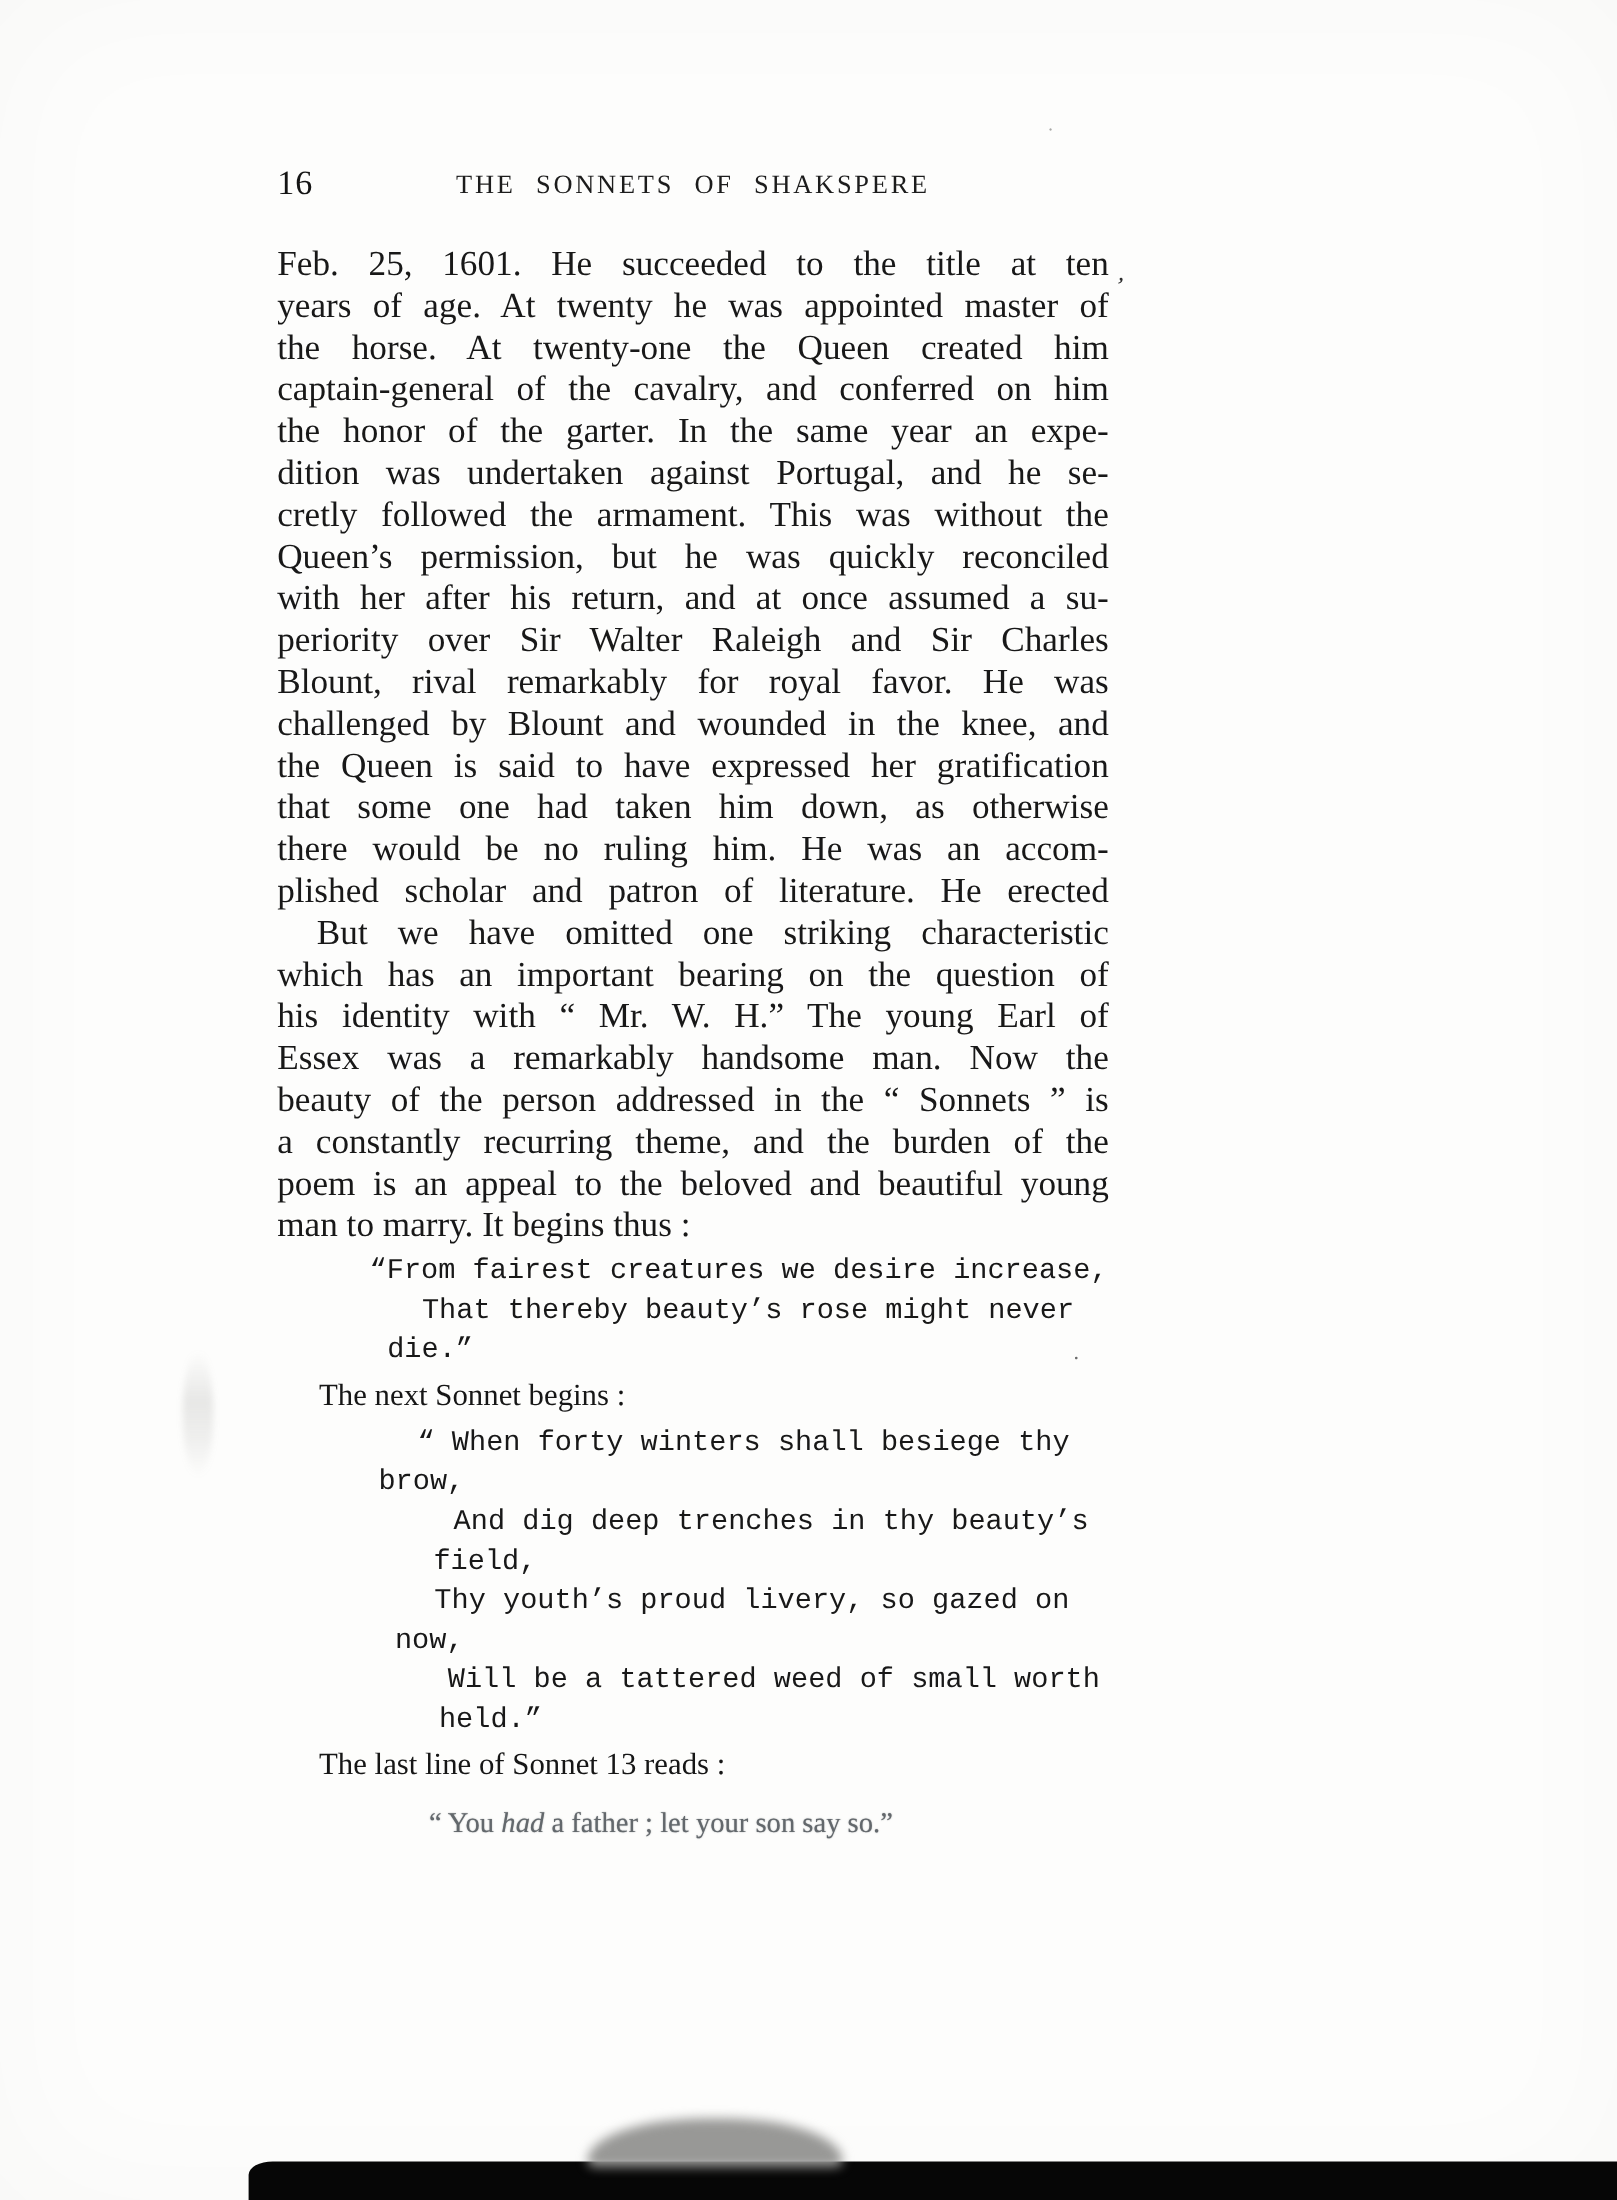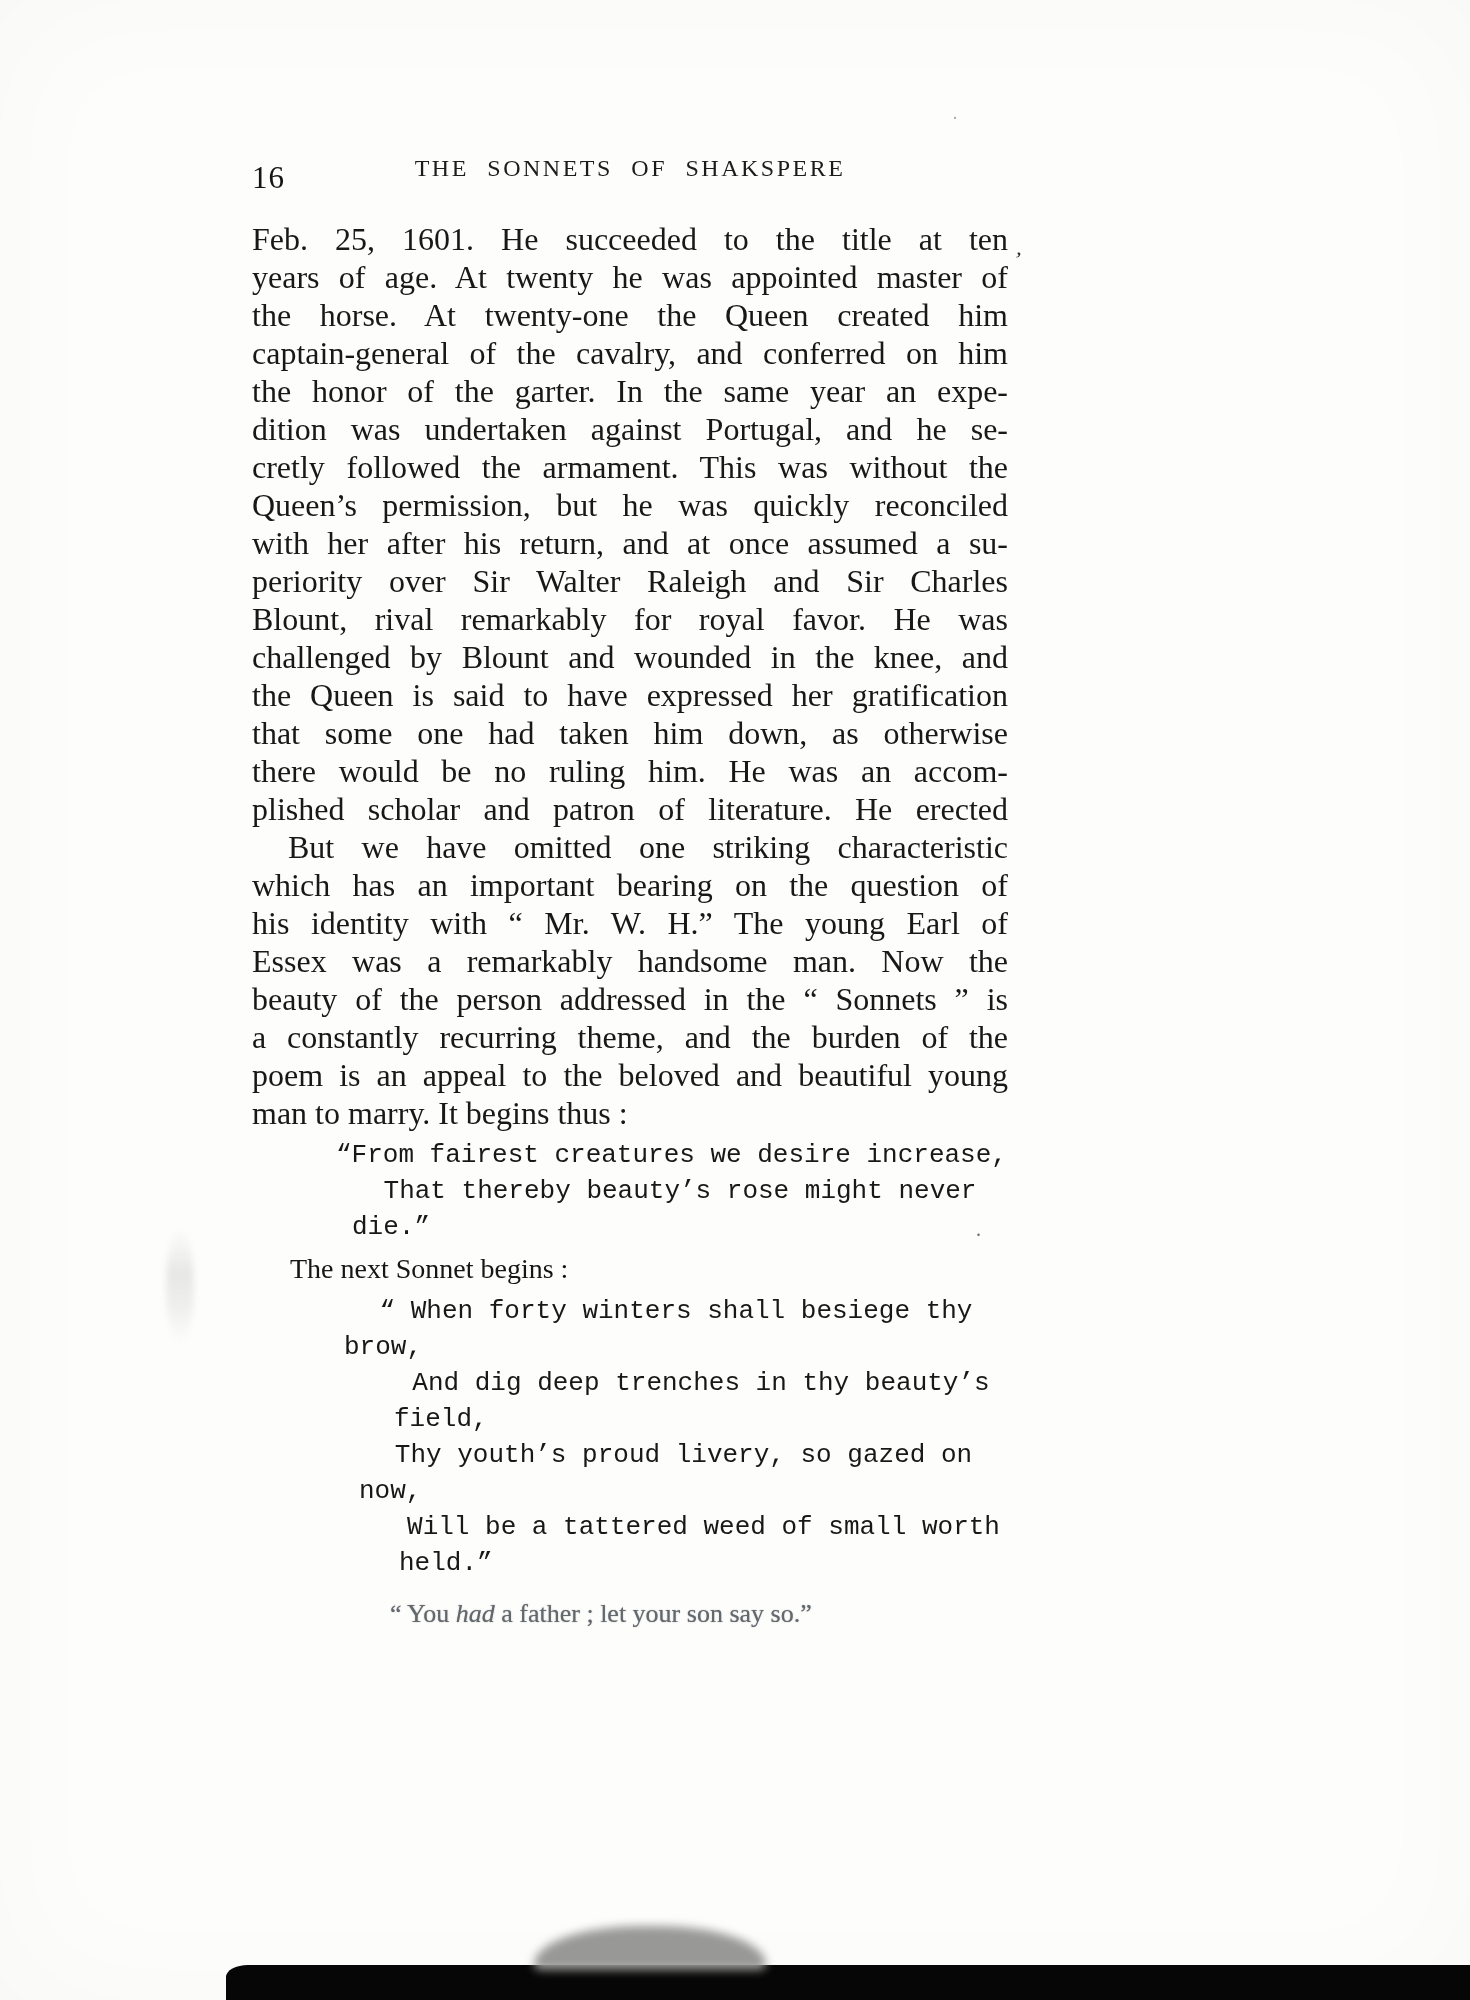--- a/index.html
+++ b/index.html
@@ -26,21 +26,21 @@
     width: 756px;
   }
   .running-head {
     position: relative;
     height: 38px;
     margin-bottom: 34px;
   }
   .page-num {
     position: absolute;
     left: 0;
-    top: 12px;
+    top: 0;
     font-size: 31px;
     letter-spacing: 1px;
     color: #141414;
   }
   .head-title {
     display: block;
     text-align: center;
     padding-top: 7px;
     font-size: 24px;
     letter-spacing: 2.5px;
@@ -201,20 +201,21 @@
 
     <div class="interlude">The next Sonnet begins :</div>
 
     <div class="verse verse2">
         <div class="tline">“ When forty winters shall besiege thy brow,</div>
         <div class="tline">And dig deep trenches in thy beauty’s field,</div>
         <div class="tline">Thy youth’s proud livery, so gazed on now,</div>
         <div class="tline last">Will be a tattered weed of small worth held.”</div>
       </div>
 
+    <div class="interlude">The last line of Sonnet 13 reads :</div>
 
     <div class="final-quote">
       <span>“ You </span><em>had</em><span> a father ; let your son say so.”</span>
     </div>
 
   </div>
 
   <span class="artifact mark-after-line">ʼ</span>
 
   <span class="artifact dot-top-right">·</span>

